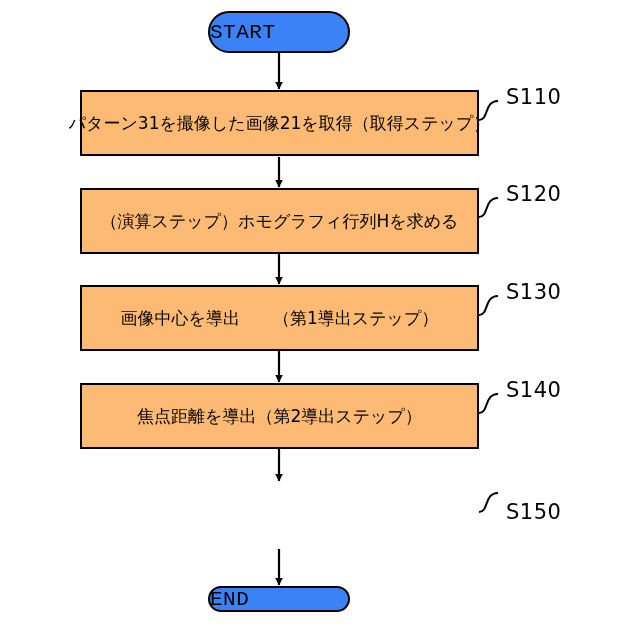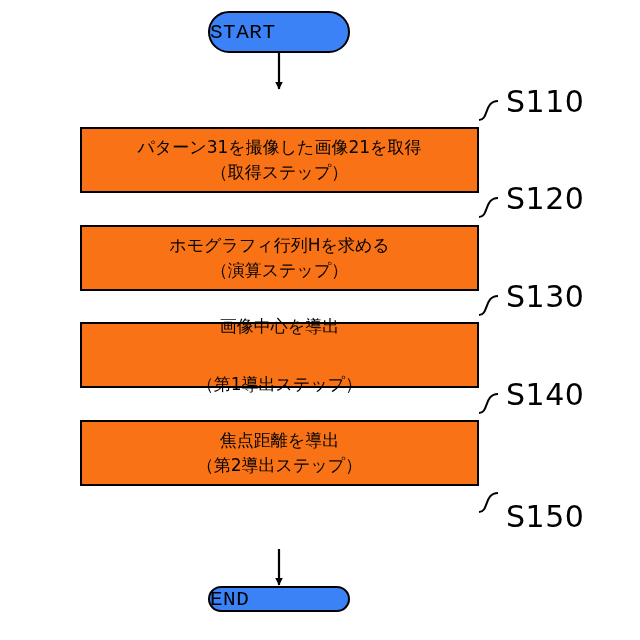--- a/index.html
+++ b/index.html
@@ -35,39 +35,38 @@
     font-size: 21px;
     letter-spacing: 0.5px;
     font-family: Liberation Mono, monospace;
   }
 
   
   .process {
     position: absolute;
     box-sizing: border-box;
     border: 2.5px solid #000000;
-    background: #f97316;
+    background: #fdba74;
     display: flex;
-    flex-direction: column;
+    flex-direction: row;
     align-items: center;
     justify-content: center;
     text-align: center;
-    margin-top: 37px;
   }
   .process .line {
     font-size: 17px;
     line-height: 1.45;
     white-space: nowrap;
     font-family: "DejaVu Sans", "Liberation Sans", sans-serif;
   }
 
   
   .step-label {
     position: absolute;
-    font-size: 30px;
+    font-size: 21px;
     line-height: 1;
     letter-spacing: 0.5px;
     white-space: nowrap;
     font-family: "DejaVu Sans", "Liberation Sans", sans-serif;
     text-align: right;
   }
 
   
   #connectors {
     position: absolute;
@@ -113,22 +112,22 @@
     <span>START</span>
   </div>
 
   <div class="process" style="left:80px; top:90px; width:399px; height:66px;">
     <div class="line">パターン31を撮像した画像21を取得</div>
     <div class="line">（取得ステップ）</div>
   </div>
   <div class="step-label" style="left:506px; top:87px;">S110</div>
 
   <div class="process" style="left:80px; top:188px; width:399px; height:66px;">
+    <div class="line">（演算ステップ）</div>
     <div class="line">ホモグラフィ行列Hを求める</div>
-    <div class="line">（演算ステップ）</div>
   </div>
   <div class="step-label" style="left:506px; top:184px;">S120</div>
 
   <div class="process" style="left:80px; top:285px; width:399px; height:66px;gap:33px;">
     <div class="line">画像中心を導出</div>
     <div class="line">（第1導出ステップ）</div>
   </div>
   <div class="step-label" style="left:506px; top:282px;">S130</div>
 
   <div class="process" style="left:80px; top:383px; width:399px; height:66px;">

